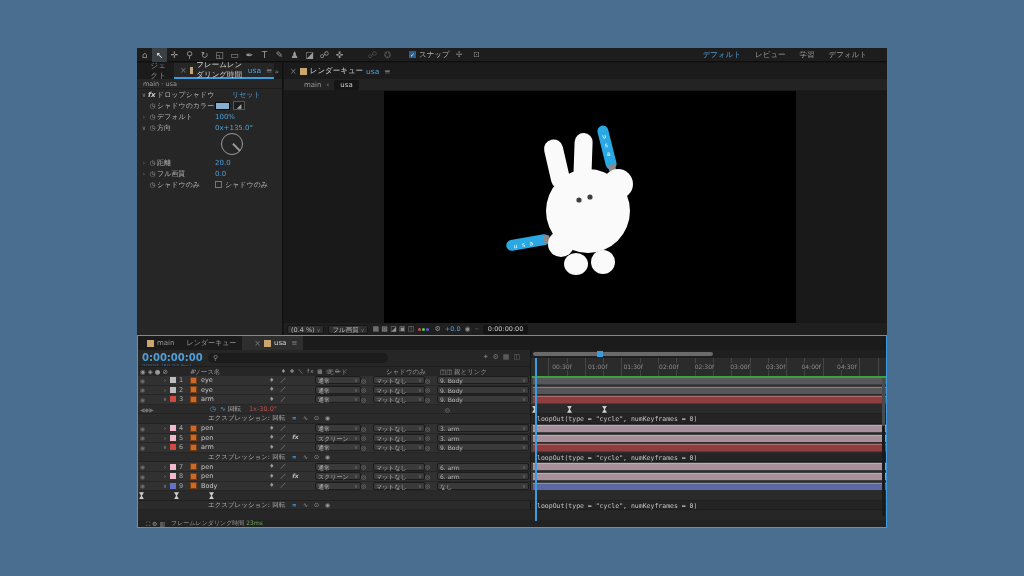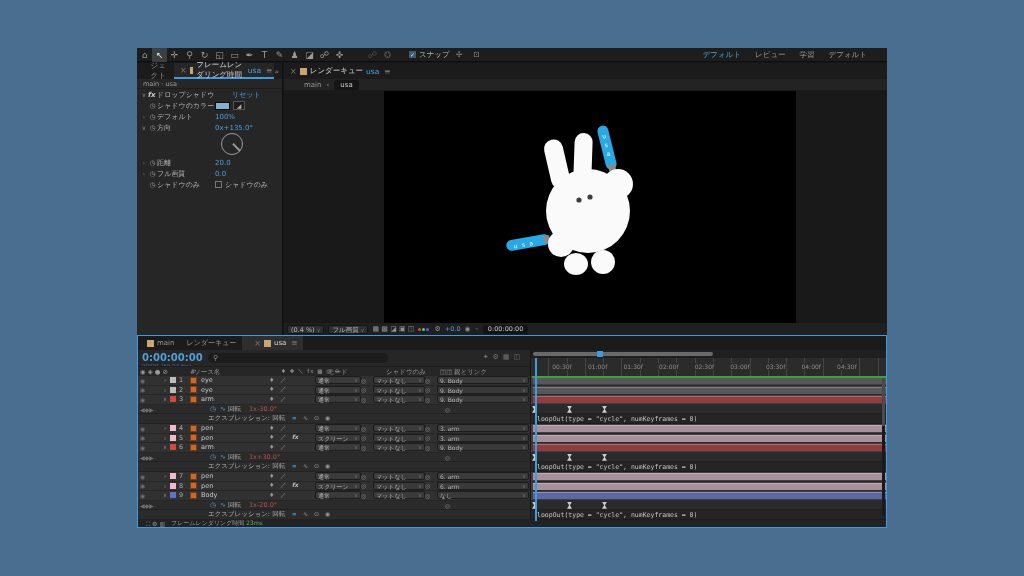--- a/index.html
+++ b/index.html
@@ -536,32 +536,20 @@
             </span>
             <span class="c-pt">◎</span>
             <span class="c-parent">
               <span class="dd">9. Body<span class="car">∨</span></span>
             </span>
           </div>
           <div class="row-right">
             <div class="bar" style="background: rgb(142, 62, 62);"></div>
           </div>
         </div>
-        <div class="tl-row r-rot">
-          <div class="row-left">
-            <span class="c-av">◀◆▶</span>
-            <span style="margin-left: 48px;"><span class="rot-stop">◷</span><span class="rot-stop">∿</span><span class="rot-label">回転</span><span class="rot-val">1x+30.0°</span></span>
-            <span class="rot-pw">◎</span>
-          </div>
-          <div class="row-right">
-            <span class="kf" style="left: 1px;"></span>
-            <span class="kf" style="left: 36px;"></span>
-            <span class="kf" style="left: 71px;"></span>
-          </div>
-        </div>
         <div class="tl-row r-expr">
           <div class="row-left">
             <span class="expr-label">エクスプレッション: 回転</span>
             <span class="expr-icons"><b>＝</b> ∿ ⊙ ◉</span>
           </div>
           <div class="row-right">
             <span class="expr-text">loopOut(type = "cycle", numKeyframes = 0)</span>
           </div>
         </div>
         <div class="tl-row r-layer">
@@ -645,25 +633,20 @@
             <span class="c-pt">◎</span>
             <span class="c-parent">
               <span class="dd">なし<span class="car">∨</span></span>
             </span>
           </div>
           <div class="row-right">
             <div class="bar" style="background: rgb(92, 104, 164);"></div>
           </div>
         </div>
         <div class="tl-row r-rot">
-          <div class="row-left">
-            <span class="c-av">◀◆▶</span>
-            <span style="margin-left: 48px;"><span class="rot-stop">◷</span><span class="rot-stop">∿</span><span class="rot-label">回転</span><span class="rot-val">1x-20.0°</span></span>
-            <span class="rot-pw">◎</span>
-          </div>
           <div class="row-right">
             <span class="kf" style="left: 1px;"></span>
             <span class="kf" style="left: 36px;"></span>
             <span class="kf" style="left: 71px;"></span>
           </div>
         </div>
         <div class="tl-row r-expr">
           <div class="row-left">
             <span class="expr-label">エクスプレッション: 回転</span>
             <span class="expr-icons"><b>＝</b> ∿ ⊙ ◉</span>

